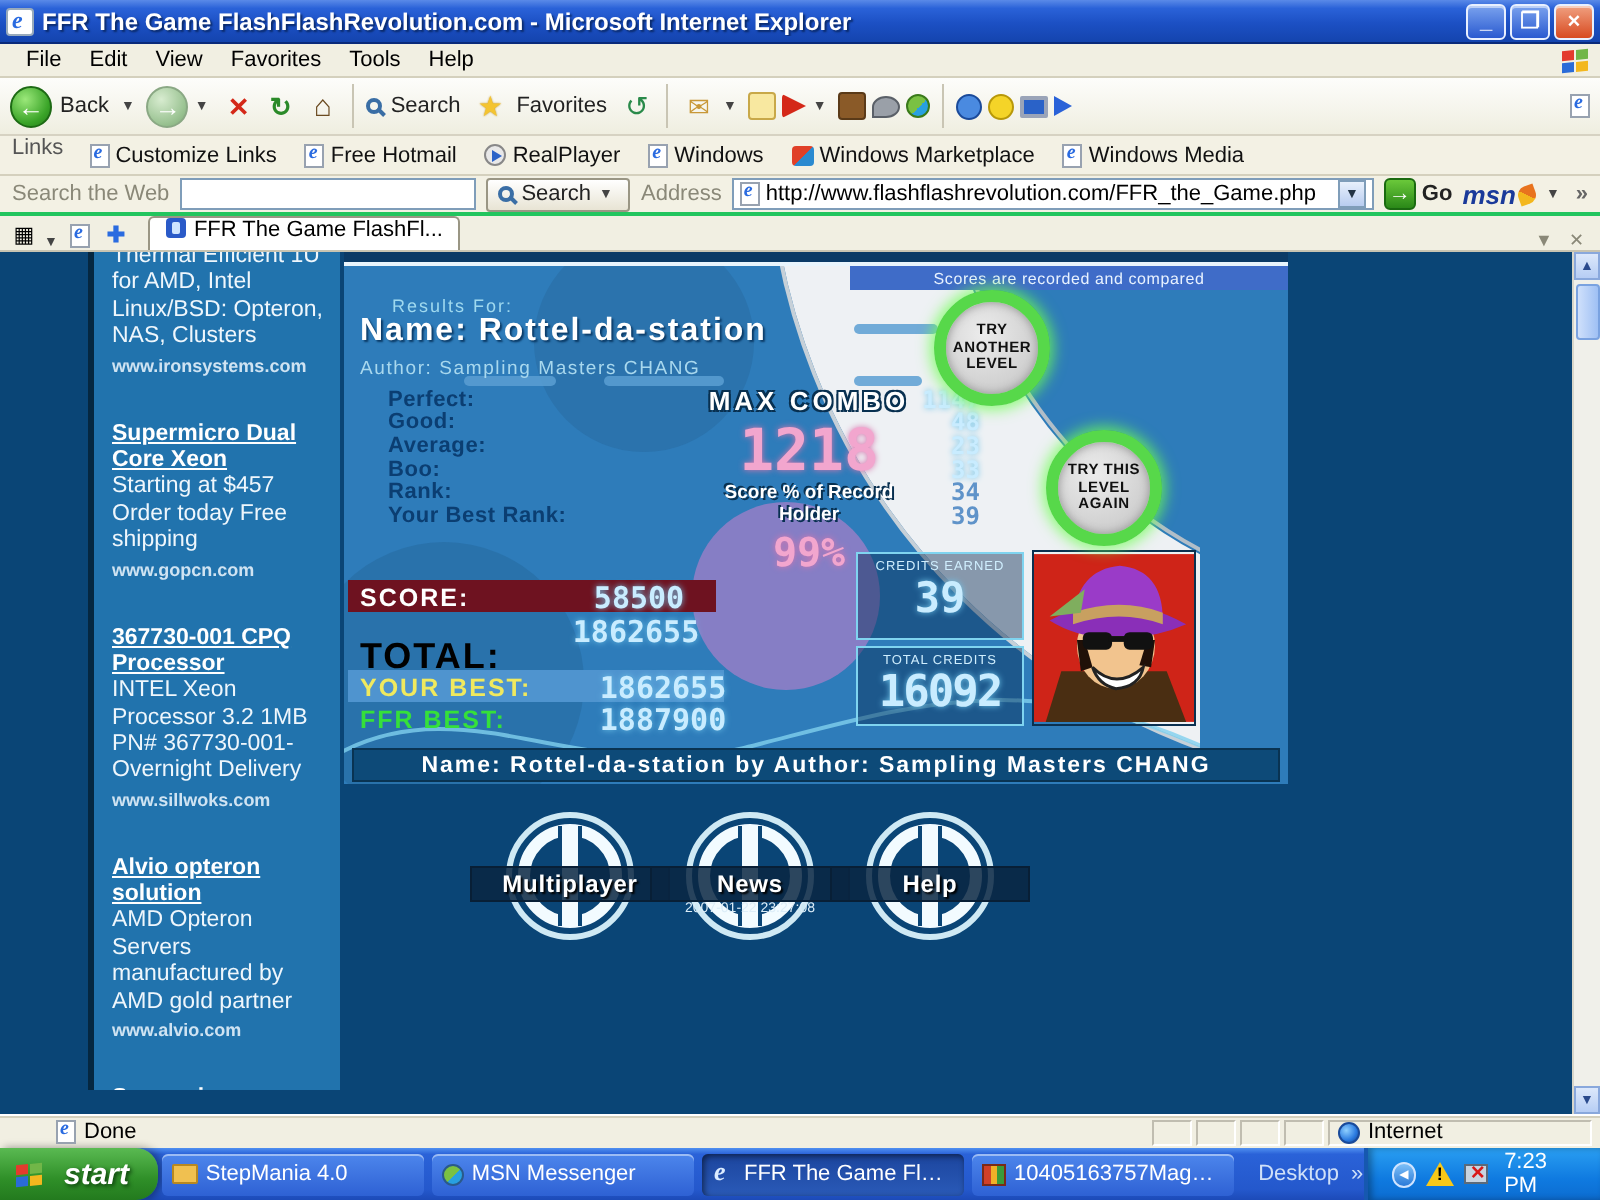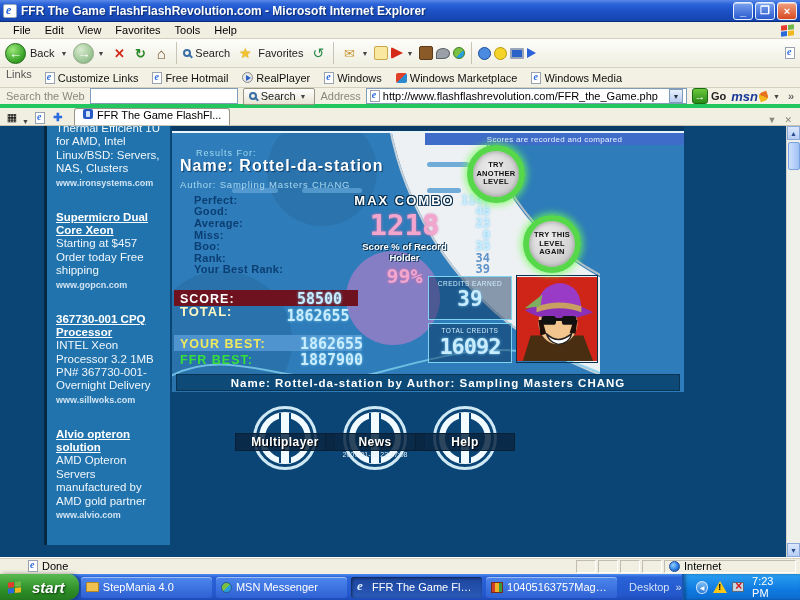--- a/index.html
+++ b/index.html
@@ -59,21 +59,21 @@
   .linksbar { height:20px; background:#f3f1e4; display:flex; gap:4px; padding:0 6px; border-bottom:1px solid #d4d0bd; }
   .links-label { color:#555; margin-right:4px; }
   .link-item { display:flex; align-items:center; gap:3px; color:#111; padding:0 5px; }
   .page-icon { width:10px; height:12px; background:#fff; border:1px solid #98a2b0; position:relative; display:inline-block; }
   .page-icon::after { content:"e"; position:absolute; left:1px; top:-2px; color:#2a6be0; font:bold italic 10px "Liberation Serif",serif; }
   .rp-icon { width:11px; height:11px; border-radius:50%; background:#e8e8e8; border:1px solid #888; position:relative; }
   .rp-icon::after { content:""; position:absolute; left:3px; top:2px; width:0; height:0; border-left:5px solid #2a62c8; border-top:3px solid transparent; border-bottom:3px solid transparent; }
   .wm-icon { width:11px; height:10px; background:linear-gradient(135deg,#e04028 50%,#2a8ad0 50%); border-radius:2px; }
 
   
-  .addressrow { height:20px; background:#f3f1e4; display:flex; align-items:center; gap:5px; padding:0 6px; border-bottom:4px solid #22c55e; }
+  .addressrow { height:20px; background:#f3f1e4; display:flex; align-items:center; gap:5px; padding:0 6px; border-bottom:2px solid #22c55e; }
   .addr-label { color:#8a8878; }
   .txt-field { height:16px; background:#fff; border:1px solid #7f9db9; display:flex; align-items:center; padding:0 3px; gap:3px; }
   .search-input { width:148px; }
   .search-btn { height:17px; background:linear-gradient(#fff,#e8e4d4); border:1px solid #9a9684; border-radius:2px; display:flex; align-items:center; gap:4px; padding:0 5px; color:#222; }
   .addr-field { flex:1; color:#000; }
   .addr-field .url { flex:1; white-space:nowrap; overflow:hidden; }
   .combo-arrow { width:14px; height:14px; background:linear-gradient(#e8f0fc,#b8ccf0); border:1px solid #7f9db9; font-size:7px; color:#234; display:flex; align-items:center; justify-content:center; }
   .go-btn { display:flex; align-items:center; gap:3px; font-weight:bold; color:#222; }
   .go-sq { width:16px; height:16px; border-radius:3px; background:linear-gradient(#6ac83a,#2a8818); color:#fff; font-weight:bold; display:flex; align-items:center; justify-content:center; font-size:11px; border:1px solid #1a6a10; }
   .msn-logo { font:bold italic 13px "Liberation Sans",sans-serif; color:#1a3a9a; display:flex; align-items:center; gap:1px; }
@@ -94,21 +94,21 @@
   .content { position:relative; height:431px; background:#0a4576; overflow:hidden; }
   .adline { position:absolute; left:44px; top:0; width:3px; height:419px; background:#052固These; background:#052740; }
   .adcol { position:absolute; left:47px; top:0; width:123px; height:419px; background:#2173ad; padding:0 6px 0 9px; overflow:hidden; }
   .ad { margin-bottom:23px; }
   .ad:first-child { margin-top:-4px; }
   .ad-title { color:#fff; font-weight:bold; text-decoration:underline; font-size:11.5px; line-height:1.15; cursor:pointer; }
   .ad-body { color:#eef6fc; font-size:11.5px; line-height:1.17; }
   .ad-url { color:#cfe3f2; font-size:9px; font-weight:bold; margin-top:2px; }
 
   
-  .panel { position:absolute; left:172px; top:0; width:512px; height:266px; background:#2e7cba; overflow:hidden; }
+  .panel { position:absolute; left:172px; top:0; width:472px; height:266px; background:#2e7cba; overflow:hidden; }
   .swoosh { position:absolute; left:0; top:0; }
   .panel-topbar { position:absolute; top:0; left:0; right:0; height:5px; background:#0a3a66; }
   .panel-topline { position:absolute; top:5px; left:0; right:0; height:2px; background:#e8f4fc; }
   .scores-band { position:absolute; top:7px; left:253px; right:0; height:12px; background:#3f6cc8; color:#e8f2ff;
     font-size:8px; display:flex; align-items:center; justify-content:center; letter-spacing:.3px; }
   .dash { position:absolute; height:5px; border-radius:3px; background:#5b9fd2; opacity:.85; }
 
   .results-for { position:absolute; left:24px; top:22px; color:#9fd9ef; font-size:9px; letter-spacing:1px; }
   .song-name { position:absolute; left:8px; top:31px; color:#fff; font-size:16px; font-weight:bold; letter-spacing:1px; text-shadow:1px 1px 1px #0a3a66; }
   .song-author { position:absolute; left:8px; top:53px; color:#a8d8ee; font-size:9.5px; letter-spacing:.8px; }
@@ -125,21 +125,21 @@
   .maxcombo-label { position:absolute; left:175px; top:67px; width:115px; text-align:center; color:#fff; font-weight:bold; font-size:13px; letter-spacing:2px;
     text-shadow:1px 1px 0 #083050,-1px 1px 0 #083050,1px -1px 0 #083050,-1px -1px 0 #083050; }
   .maxcombo-value { position:absolute; left:175px; top:82px; width:115px; text-align:center; font-size:29px; }
   .scorepct-label { position:absolute; left:175px; top:115px; width:115px; text-align:center; color:#fff; font-weight:bold; font-size:9.5px; line-height:1.2;
     text-shadow:1px 1px 0 #083050,-1px -1px 0 #083050; }
   .scorepct-value { position:absolute; left:175px; top:138px; width:115px; text-align:center; font-size:20px; }
 
   .band-red { position:absolute; left:2px; top:164px; width:184px; height:16px; background:#6e1220; }
   .lbl-score { position:absolute; left:8px; top:166px; color:#fff; font-weight:bold; font-size:12.5px; letter-spacing:1px; }
   .val-score { position:absolute; left:100px; top:164px; width:95px; text-align:center; font-size:15px; }
-  .lbl-total { position:absolute; left:8px; top:178px; color:#fef9c3; font-weight:bold; font-size:13px; letter-spacing:1px; }
+  .lbl-total { position:absolute; left:8px; top:192px; color:#000000; font-weight:bold; font-size:18px; letter-spacing:1px; }
   .val-total { position:absolute; left:96px; top:181px; width:100px; text-align:center; font-size:15px; }
   .band-best { position:absolute; left:2px; top:209px; width:188px; height:16px; background:#4f94cf; }
   .lbl-yourbest { position:absolute; left:8px; top:211px; color:#f0e95e; font-weight:bold; font-size:12.5px; letter-spacing:1px; }
   .val-yourbest { position:absolute; left:112px; top:209px; width:95px; text-align:center; font-size:15px; }
   .lbl-ffrbest { position:absolute; left:8px; top:227px; color:#35e03a; font-weight:bold; font-size:12.5px; letter-spacing:1px; }
   .val-ffrbest { position:absolute; left:112px; top:225px; width:95px; text-align:center; font-size:15px; }
 
   .credit-box { position:absolute; left:256px; width:84px; border:1px solid #7fd4f0; background:rgba(8,44,84,.45); text-align:center; }
   .cb1 { top:150px; height:44px; }
   .cb2 { top:197px; height:40px; }
@@ -339,21 +339,21 @@
     <span class="spacer"></span>
     <span class="tab-ctrl">▼</span>
     <span class="tab-ctrl">✕</span>
   </div>
 
   <div class="content">
     <div class="adline"></div>
 
     <div class="adcol">
       <div class="ad">
-        <div class="ad-body">Thermal Efficient 1U for AMD, Intel Linux/BSD: Servers, NAS, Clusters</div>
+        <div class="ad-body">Thermal Efficient 1U for AMD, Intel Linux/BSD: Opteron, NAS, Clusters</div>
         <div class="ad-url">www.ironsystems.com</div>
       </div>
       <div class="ad">
         <div class="ad-title">Supermicro Dual Core Xeon</div>
         <div class="ad-body">Starting at $457 Order today Free shipping</div>
         <div class="ad-url">www.gopcn.com</div>
       </div>
       <div class="ad">
         <div class="ad-title">367730-001 CPQ Processor</div>
         <div class="ad-body">INTEL Xeon Processor 3.2 1MB PN# 367730-001- Overnight Delivery</div>
@@ -399,24 +399,20 @@
           <span class="stat-label">Perfect:</span>
           <span class="stat-value digi">1147</span>
         </div>
         <div class="stat-row">
           <span class="stat-label">Good:</span>
           <span class="stat-value digi">48</span>
         </div>
         <div class="stat-row">
           <span class="stat-label">Average:</span>
           <span class="stat-value digi">23</span>
-        </div>
-        <div class="stat-row">
-          <span class="stat-label">Miss:</span>
-          <span class="stat-value digi">0</span>
         </div>
         <div class="stat-row">
           <span class="stat-label">Boo:</span>
           <span class="stat-value digi">33</span>
         </div>
         <div class="stat-row">
           <span class="stat-label">Rank:</span>
           <span class="stat-value digi digi-dim">34</span>
         </div>
         <div class="stat-row">

